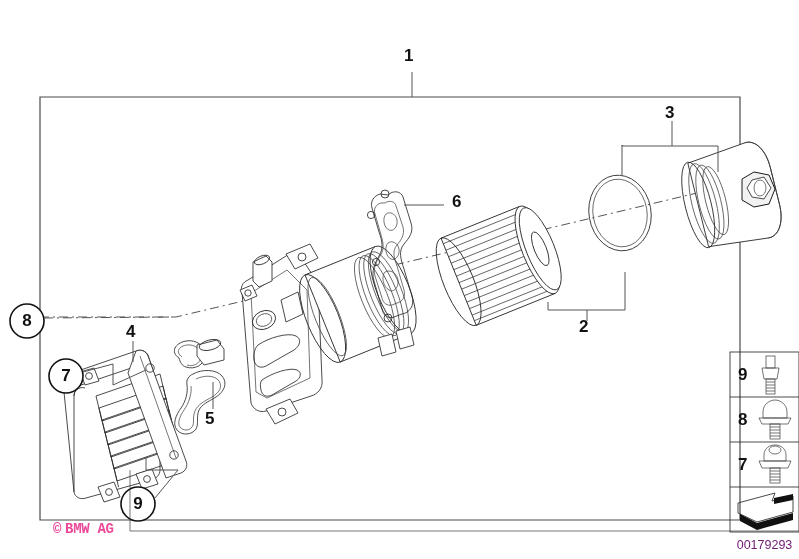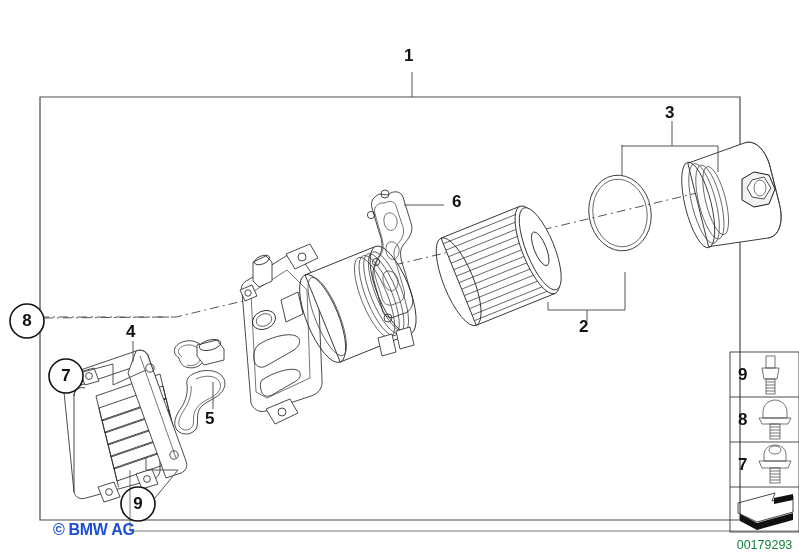--- a/index.html
+++ b/index.html
@@ -55,37 +55,37 @@
     font-weight: bold;
     font-size: 17px;
     color: #111111;
     line-height: 1;
     user-select: none;
   }
   #copyright {
     position: absolute;
     left: 53px;
     top: 521px;
-    font-family: Liberation Sans, sans-serif;
+    font-family: Liberation Mono, monospace;
     font-weight: bold;
-    font-size: 16px;
+    font-size: 14px;
     letter-spacing: -0.3px;
-    color: #1d4ed8;
+    color: #ec4899;
     white-space: nowrap;
     user-select: none;
   }
   #partno {
     position: absolute;
     left: 730px;
     top: 538px;
     width: 69px;
     text-align: center;
     font-family: "Liberation Sans", sans-serif;
     font-size: 12.5px;
-    color: #15803d;
+    color: #701a75;
     white-space: nowrap;
     user-select: none;
   }
 </style>
 </head>
 <body>
 
 <div id="page">
 
   <svg id="canvas" viewBox="0 0 799 559" xmlns="http://www.w3.org/2000/svg">

